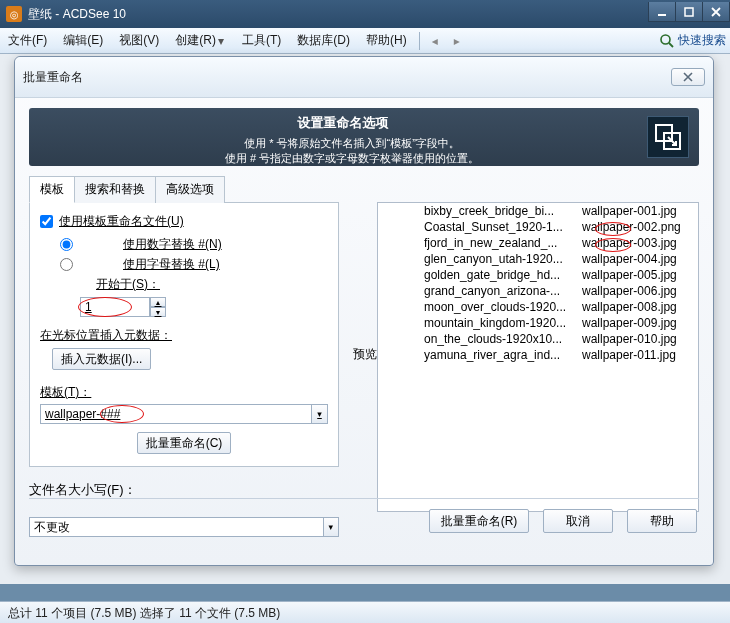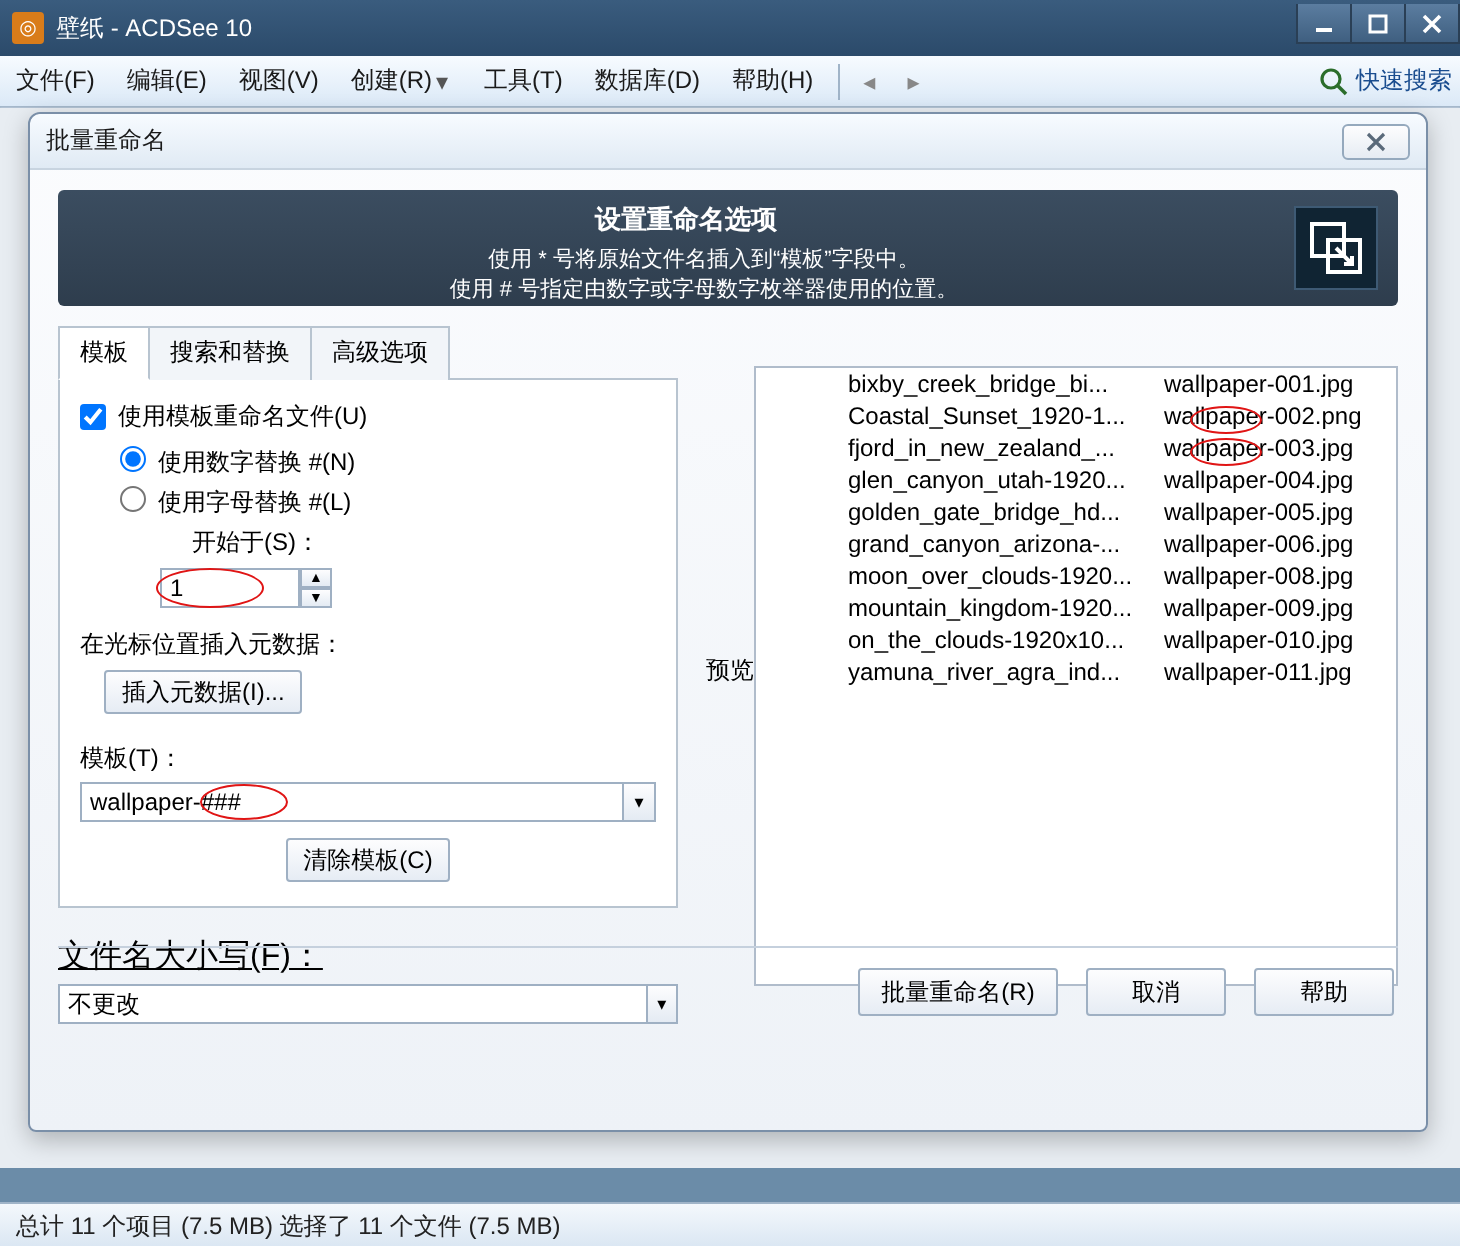--- a/index.html
+++ b/index.html
@@ -24,21 +24,21 @@
 
 
 .bgstrip { height: 30px; background: linear-gradient(#eef4fa,#d8e4f0); border-bottom:1px solid #b8c8d8; filter: blur(0.5px); opacity:0.7;}
 .bgstrip2 { position:absolute; top:54px; left:0; right:0; height:530px; background:#e8edf2;}
 
 
 .statusbar { position:absolute; bottom:0; left:0; right:0; height:22px; background: linear-gradient(#f4f8fc,#dbe7f3); border-top:1px solid #a0b4c8; font-size:12px; color:#222; padding:3px 8px;}
 
 
 .dialog { position:absolute; top:56px; left:14px; width:700px; height:510px; background: linear-gradient(#fbfcfe,#eef2f7); border:1px solid #7a8fa8; box-shadow: 0 4px 12px rgba(0,0,0,0.25); border-radius:6px 6px 4px 4px;}
-.dlg-titlebar { height:28px; background: linear-gradient(#f7fbff,#e0eaf4); border-bottom:1px solid #c8d4e0; border-radius:6px 6px 0 0; display:flex; align-items:center; padding:0 8px; font-size:12px; color:#1a1a1a;}
+.dlg-titlebar { height:41px; background: linear-gradient(#f7fbff,#e0eaf4); border-bottom:1px solid #c8d4e0; border-radius:6px 6px 0 0; display:flex; align-items:center; padding:0 8px; font-size:12px; color:#1a1a1a;}
 .dlg-titlebar .dlg-title { flex:1;}
 .dlg-close { width:34px; height:18px; border:1px solid #95a9bd; border-radius:3px; background: linear-gradient(#fdfdfe,#e6ecf3); display:flex; align-items:center; justify-content:center;}
 .dlg-close svg{ width:12px;height:10px;}
 
 .dlg-body { padding: 10px 14px 8px 14px; position:relative;}
 
 
 .header-box { background: linear-gradient(#3b4d60,#2e3d4d); height:58px; border-radius:3px; display:flex; color:#fff; padding:6px 10px; align-items:flex-start;text-align:center;}
 .header-box .texts { flex:1; }
 .header-box .h-title { font-weight:bold; font-size:13px; margin-bottom:4px;}
@@ -47,44 +47,44 @@
 .header-box .h-icon svg { width:28px;height:28px; stroke:#fff; fill:none; stroke-width:2;}
 
 .content { display:flex; margin-top:10px; gap:14px;}
 
 
 .left { width:310px;}
 .tabs { display:flex; font-size:12px;}
 .tab { padding:4px 10px; border:1px solid #b8c4d0; background:#f2f5f9; border-bottom:none; cursor:default;}
 .tab.active { background:#fff; border-bottom:1px solid #fff; position:relative; z-index:2;}
 .tab + .tab { margin-left:-1px;}
-.group { border:1px solid #b8c4d0; background:#fff; padding:10px 10px 12px 10px; margin-top:-1px; font-size:12px;}
+.group { border:1px solid #b8c4d0; background:#fff; padding:10px 10px 12px 10px; margin-top:-1px; font-size:12px;text-decoration:underline;}
 .chk-row { display:flex; align-items:center; margin-bottom:6px;}
 .chk-row input[type=checkbox]{ margin-right:6px;}
 .radio-block { margin-left:20px;}
-.radio-row { display:flex; align-items:flex-start; margin:3px 0;}
+.radio-row { display:flex; align-items:center; margin:3px 0;gap:44px;}
 .radio-row input[type=radio]{ margin-right:6px;}
 .start-label { margin-left:36px; margin-top:2px;}
 .spin-wrap { margin-left:20px; margin-top:4px; display:flex; align-items:center; position:relative;}
 .spin-input { width:70px; height:20px; border:1px solid #9fb0c3; padding:1px 4px; font-size:12px;}
 .spin-btns { width:16px; display:flex; flex-direction:column;}
 .spin-btns button { height:10px; border:1px solid #9fb0c3; background:linear-gradient(#fdfdfe,#e4ebf3); font-size:7px; line-height:1; padding:0;}
 .circle-ann { position:absolute; border:1.5px solid #e01515; border-radius:50%; pointer-events:none;}
 .circle-start { width:54px; height:20px; left: -2px; top: 0px;}
 .meta-label { margin-top:10px;}
 .btn { border:1px solid #9fb0c3; background:linear-gradient(#fdfdfe,#e6ecf4); padding:2px 8px; font-size:12px; border-radius:2px; cursor:default; height:22px;}
 .insert-btn { margin:4px 0 0 12px;}
 .tmpl-label { margin-top:14px;}
 .tmpl-row { display:flex; align-items:center; margin-top:3px; position:relative;}
 .tmpl-input { flex:1; height:20px; border:1px solid #9fb0c3; padding:1px 4px; font-size:12px;}
 .tmpl-dd { width:16px; height:20px; border:1px solid #9fb0c3; border-left:none; background:linear-gradient(#fdfdfe,#e4ebf3); display:flex;align-items:center;justify-content:center; font-size:9px;}
 .circle-tmpl { width:44px; height:18px; left:60px; top:1px;}
 .clear-wrap { text-align:center; margin-top:8px;}
 .case-area { margin-top:14px;}
-.case-label { font-size:16px; margin-bottom:3px;text-decoration:underline;}
+.case-label { font-size:13px; margin-bottom:18px;}
 .case-select-wrap { display:flex;border-radius:10px;}
 .case-select { width:100%; height:20px; border:1px solid #9fb0c3; background:#fff; font-size:12px; padding:1px 4px;}
 .case-dd { width:16px; height:20px; border:1px solid #9fb0c3; border-left:none; background:linear-gradient(#fdfdfe,#e4ebf3); display:flex;align-items:center;justify-content:center;font-size:9px;}
 
 
 .right { flex:1; display:flex; align-items:center;}
 .preview-title { font-size:12px; margin-bottom:4px;}
 .preview-box { flex:1; border:1px solid #b0bccb; background:#fff; font-size:12px; font-family: "SimSun","NSimSun","Courier New",monospace; overflow:auto; position:relative; min-height:310px;}
 .preview-head { display:flex; background:linear-gradient(#fafcfe,#e6edf5); border-bottom:1px solid #c5d0dd;}
 .preview-head .col { padding:3px 6px; border-right:1px solid #c5d0dd;}
@@ -218,21 +218,21 @@
           </div>
           <div class="meta-label">在光标位置插入元数据：</div>
           <button class="btn insert-btn">插入元数据(I)...</button>
           <div class="tmpl-label">模板(T)：</div>
           <div class="tmpl-row">
             <input class="tmpl-input" value="wallpaper-###" style="">
             <div class="tmpl-dd">▾</div>
             <div class="circle-ann circle-tmpl"></div>
           </div>
           <div class="clear-wrap">
-            <button class="btn">清除模板(C)</button>
+            <button class="btn">批量重命名(C)</button>
           </div>
         </div>
         <div class="case-area">
           <div class="case-label">文件名大小写(F)：</div>
           <div class="case-select-wrap">
             <div class="case-select"><span>不更改</span></div>
             <div class="case-dd">▾</div>
           </div>
         </div>
       </div>

